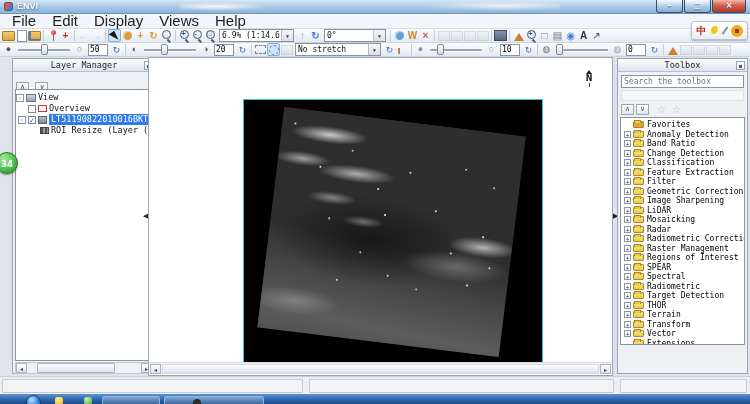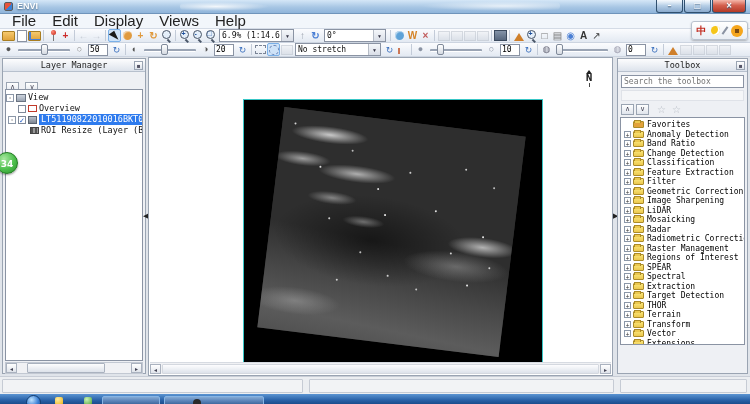--- a/index.html
+++ b/index.html
@@ -64,21 +64,21 @@
   .dashrect{width:13px;height:13px;display:inline-flex;align-items:center;justify-content:center;flex:none;}
   .dashrect::before{content:"";width:9px;height:7px;border:1px dashed #7a8496;}
   .dashcirc{width:13px;height:13px;display:inline-flex;align-items:center;justify-content:center;flex:none;background:#cfe3f8;border:1px solid #7ab0e8;border-radius:2px;}
   .dashcirc::before{content:"";width:8px;height:8px;border:1px dashed #6a82b4;border-radius:50%;}
   .hist{width:13px;height:13px;position:relative;flex:none;}
   .hist::before{content:"";position:absolute;left:2px;bottom:2px;width:2px;height:6px;background:#c75;box-shadow:3px 2px 0 -1px #7a9,6px -1px 0 -1px #9ab;}
 
   
   #main{position:absolute;top:57px;left:0;right:0;height:319px;background:#e0e4ea;}
   .panel{position:absolute;top:1px;height:316px;background:#eef0f4;border:1px solid #9aa4b2;}
-  #layer-panel{left:2px;width:144px;}
+  #layer-panel{left:12px;width:144px;}
   #toolbox-panel{left:617px;width:131px;}
   .phead{position:absolute;top:0;left:0;right:0;height:13px;background:linear-gradient(#fdfdfe,#dde3ec);border-bottom:1px solid #b7c0cd;
     font:8.5px/12px "DejaVu Sans Mono",monospace;color:#222;text-align:center;}
   .pinbtn{position:absolute;right:2px;top:2px;width:9px;height:9px;border:1px solid #9aa4b2;background:linear-gradient(#fff,#dde2ea);font:6px/7px "DejaVu Sans",sans-serif;text-align:center;color:#556;}
   .pbtn{width:13px;height:11px;border:1px solid #9aa4b2;background:linear-gradient(#fff,#dfe4ec);font:7px/9px "DejaVu Sans",sans-serif;text-align:center;color:#445;margin-right:2px;display:inline-block;}
   .starbtn{font-size:10px;color:#b8bdc6;margin-left:6px;}
 
   #lm-buttons{position:absolute;top:16px;left:3px;}
   #lm-tree{position:absolute;top:30px;left:2px;right:2px;height:272px;background:#fff;border:1px solid #8a93a3;overflow:hidden;font:8.5px/11px "DejaVu Sans Mono",monospace;color:#111;padding-top:2px;}
   .trow{height:11px;display:flex;align-items:center;white-space:nowrap;}
@@ -514,21 +514,21 @@
           <span class="lbl">SPEAR</span>
         </div>
         <div class="tbx-row">
           <span class="exp">+</span>
           <span class="fold"></span>
           <span class="lbl">Spectral</span>
         </div>
         <div class="tbx-row">
           <span class="exp">+</span>
           <span class="fold"></span>
-          <span class="lbl">Extraction</span>
+          <span class="lbl">Radiometric</span>
         </div>
         <div class="tbx-row">
           <span class="exp">+</span>
           <span class="fold"></span>
           <span class="lbl">Target Detection</span>
         </div>
         <div class="tbx-row">
           <span class="exp">+</span>
           <span class="fold"></span>
           <span class="lbl">THOR</span>

